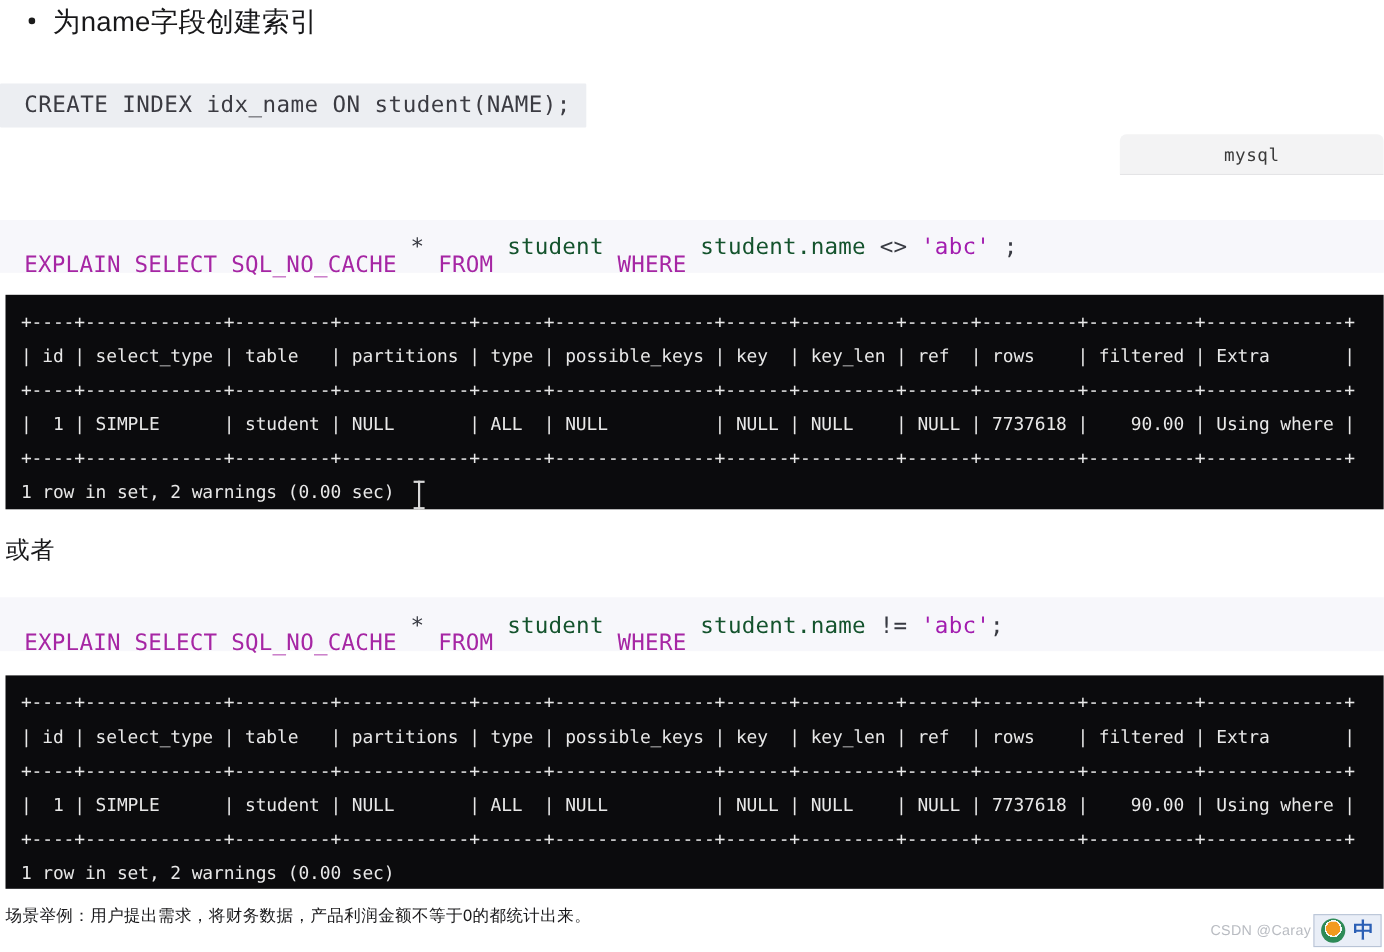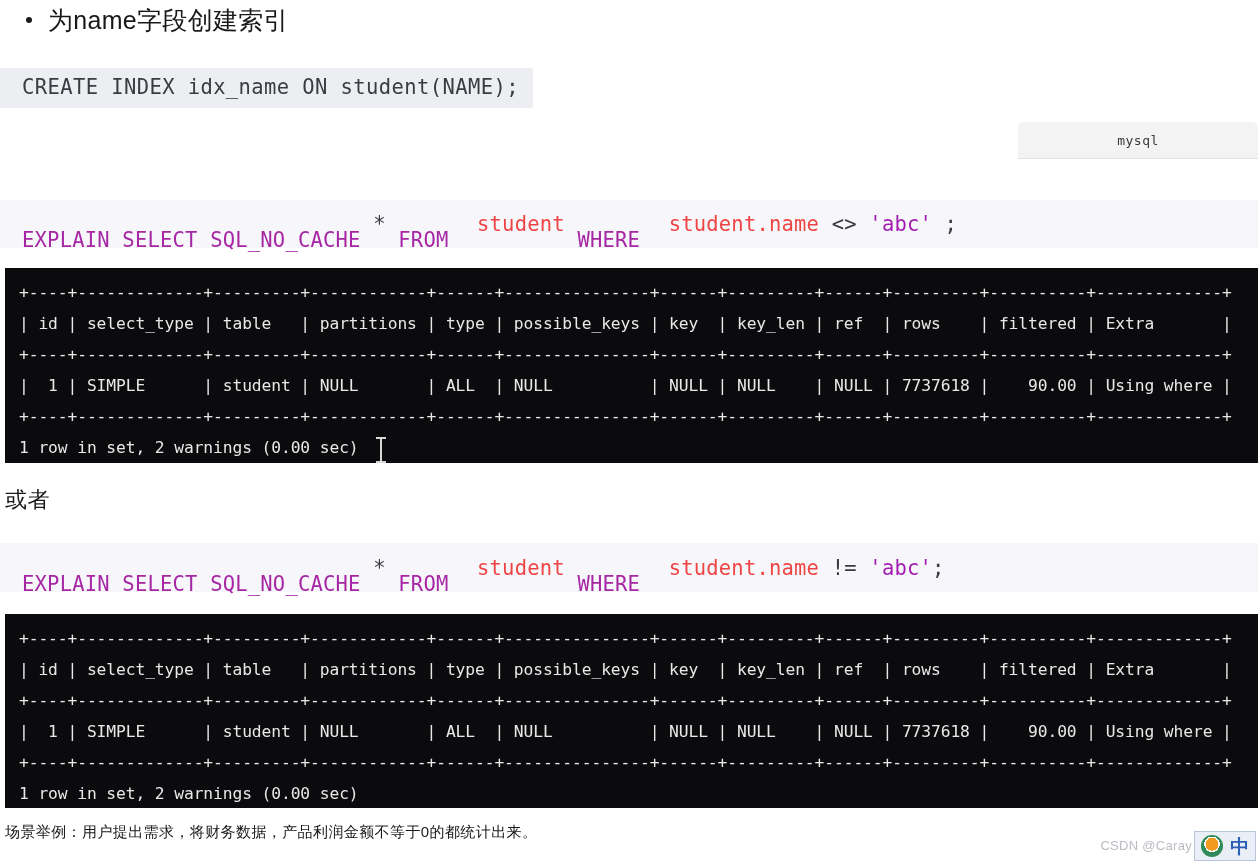--- a/index.html
+++ b/index.html
@@ -47,21 +47,21 @@
     color: #18181a;
   }
 
   .bullet-1 { left: 26px; top: 5px; }
   .bullet-2 { left: 26px; top: 140px; }
 
   
   .inline-code-wrap {
     position: absolute;
     left: 0px;
-    top: 68px;
+    top: 76px;
     width: 1258px;
     height: 38px;
   }
   .inline-code {
     display: inline-block;
     background: #eceef2;
     color: #3b3b42;
     font-family: "DejaVu Sans Mono", "Liberation Mono", monospace;
     font-size: 20.5px;
     letter-spacing: 0.4px;
@@ -80,21 +80,21 @@
     background: #f3f3f4;
     border-top-left-radius: 6px;
     border-top-right-radius: 6px;
     border-bottom: 1px solid #e2e2e4;
     display: flex;
     align-items: center;
     justify-content: center;
   }
   .mysql-chip span {
     font-family: "DejaVu Sans Mono", "Liberation Mono", monospace;
-    font-size: 13px;
+    font-size: 16px;
     color: #3a3a3a;
     letter-spacing: 0.5px;
   }
 
   
   .sql-block {
     position: absolute;
     left: 0;
     width: 1258px;
     background: #f7f7fb;
@@ -102,21 +102,21 @@
     font-size: 20.5px;
     letter-spacing: 0.2px;
     white-space: pre;
     display: flex;
     align-items: center;
   }
   .sql-1 { top: 200px; height: 48px; padding-left: 22px; }
   .sql-2 { top: 543px; height: 49px; padding-left: 22px; }
 
   .kw   { color: #a626a4; margin-top: 32px; }
-  .id   { color: #ef4444; margin-left: 16px; }
+  .id   { color: #14532d; }
   .op   { color: #383a42; }
   .str  { color: #a21caf; }
   .punc { color: #383a42; }
 
   
   .terminal {
     position: absolute;
     left: 5px;
     width: 1253px;
     background: #0b0b0d;

